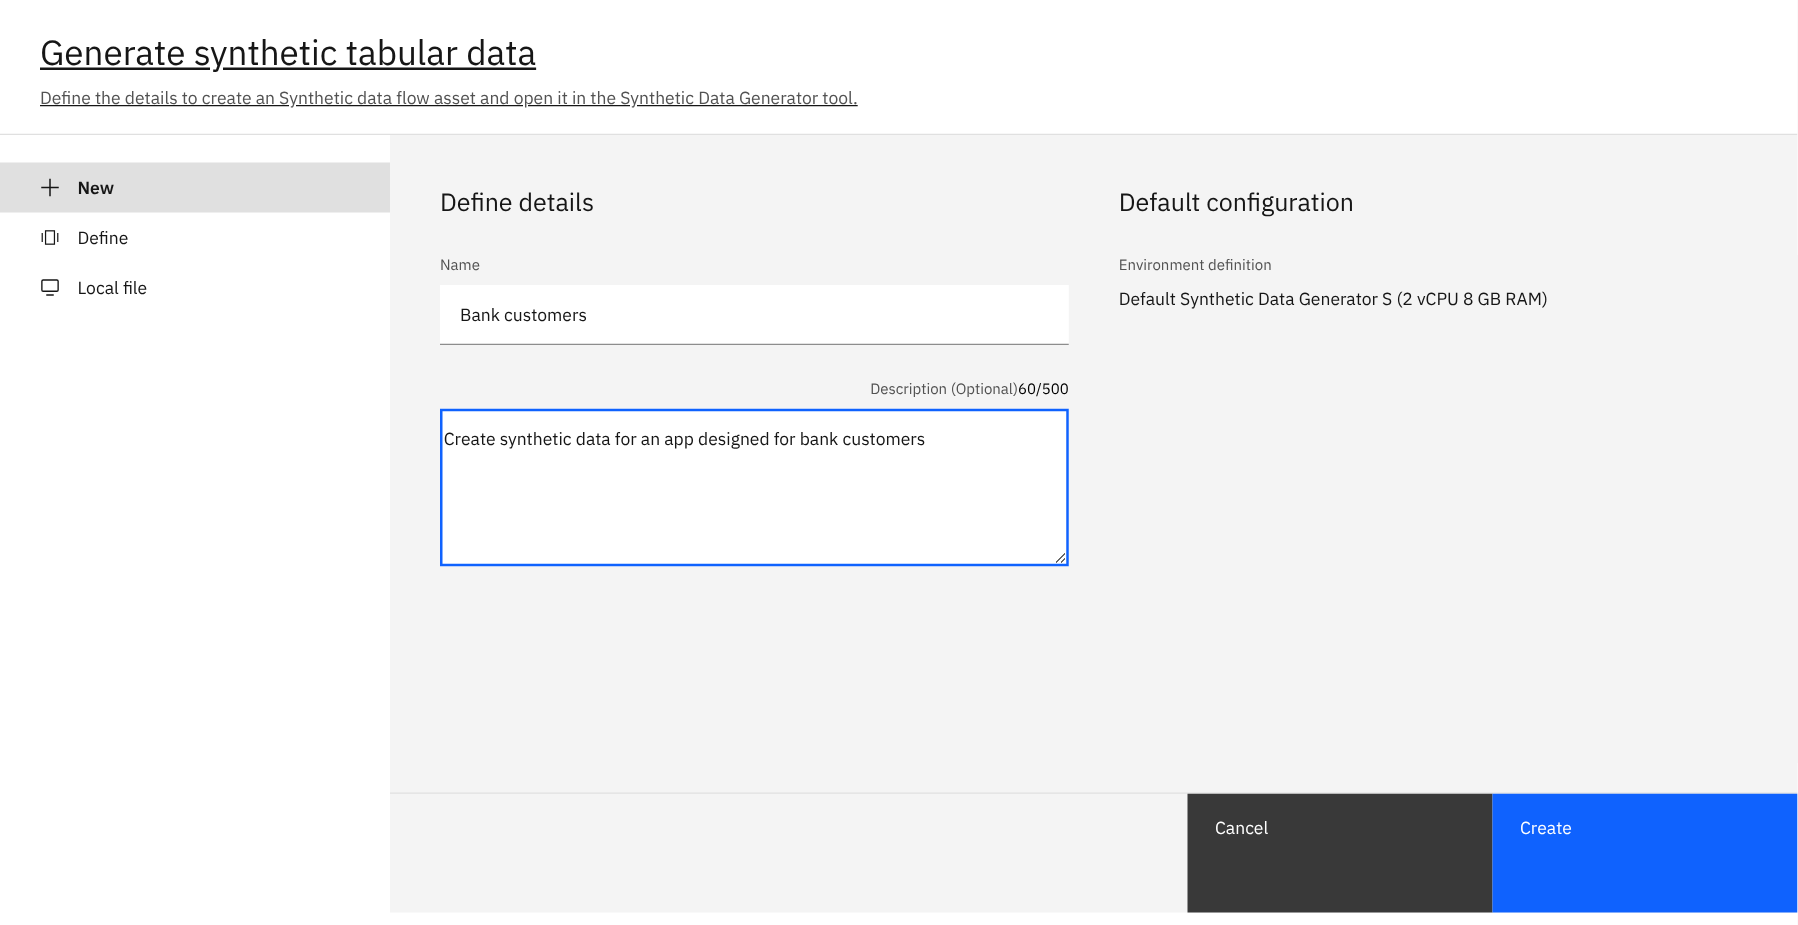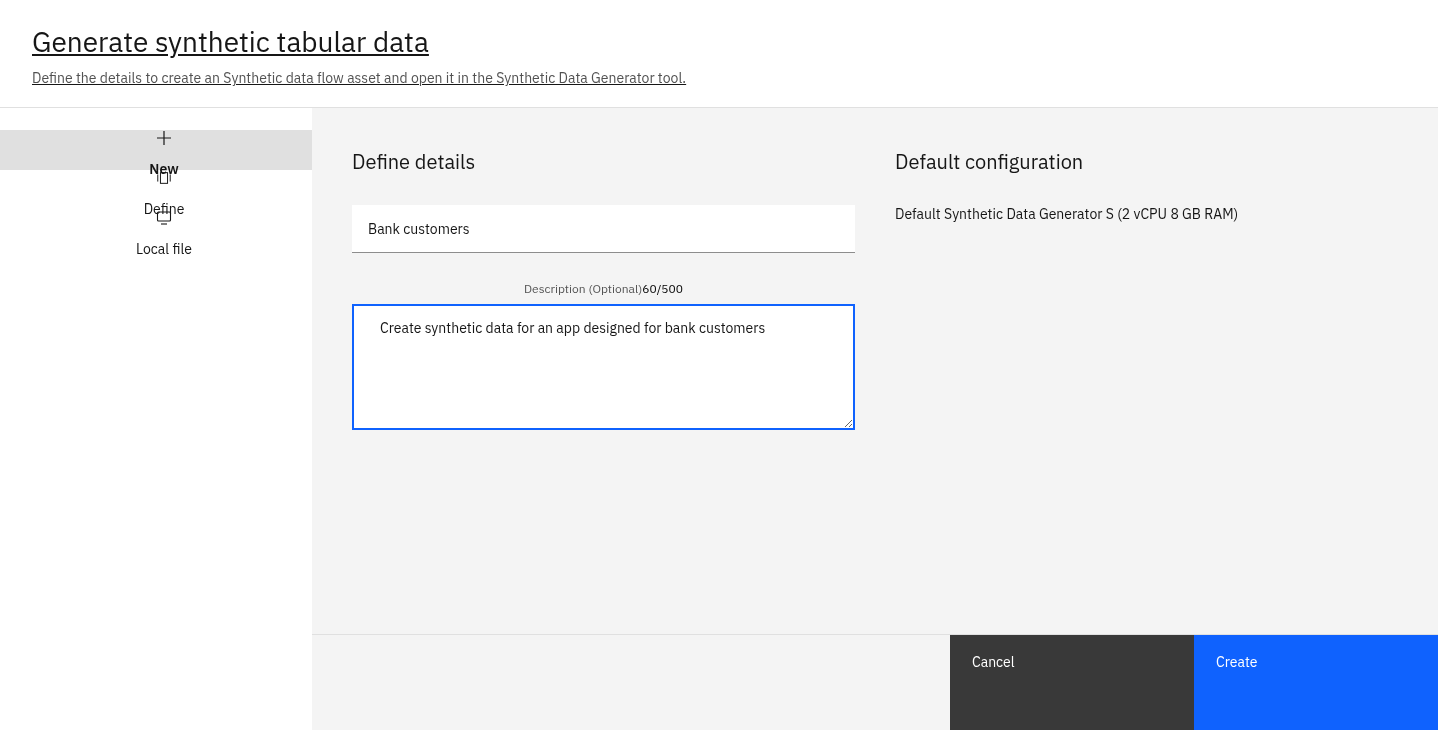--- a/index.html
+++ b/index.html
@@ -38,21 +38,20 @@
     }
     .sidebar-item {
       display: flex;
       align-items: center;
       height: 40px;
       padding: 0 16px 0 32px;
       font-size: 14px;
       color: #161616;
       cursor: pointer;
       gap: 14px;
-      flex-direction: column;
     }
     .sidebar-item .icon {
       width: 16px;
       height: 16px;
       display: inline-flex;
       align-items: center;
       justify-content: center;
       flex-shrink: 0;
     }
     .sidebar-item.selected {
@@ -82,21 +81,21 @@
       margin-bottom: 30px;
     }
     .field-label {
       font-size: 12px;
       color: #525252;
       display: block;
       margin-bottom: 8px;
     }
     .label-row {
       display: flex;
-      justify-content: center;
+      justify-content: flex-end;
       align-items: baseline;
       margin-bottom: 8px;
     }
     .char-count {
       font-size: 12px;
       color: #000000;
     }
     .text-input {
       width: 100%;
       max-width: 508px;
@@ -111,21 +110,21 @@
       outline: none;
     }
     .field-block {
       margin-bottom: 28px;
       max-width: 508px;
     }
     .textarea {
       width: 100%;
       max-width: 508px;
       height: 126px;
-      padding: 12px 26px;
+      padding: 12px 1px;
       font-size: 14px;
       font-family: inherit;
       color: #161616;
       background: #ffffff;
       border: 2px solid #0f62fe;
       outline: none;
       resize: both;
       line-height: 1.5;
     }
     .env-label {
@@ -202,34 +201,36 @@
       <span>Local file</span>
     </div>
   </nav>
 
   <div class="main">
     <div class="main-content">
       <div class="col">
         <h2 class="section-heading">Define details</h2>
 
         <div class="field-block">
+          <label class="field-label">Name</label>
           <input type="text" class="text-input" value="Bank customers" style="">
         </div>
 
         <div class="field-block">
           <div class="label-row">
             <label class="field-label" style="margin-bottom:0">Description (Optional)</label>
             <span class="char-count">60/500</span>
           </div>
           <textarea class="textarea" style="">Create synthetic data for an app designed for bank customers</textarea>
         </div>
       </div>
 
       <div class="col">
         <h2 class="section-heading">Default configuration</h2>
+        <div class="env-label">Environment definition</div>
         <div class="env-value">Default Synthetic Data Generator S (2 vCPU 8 GB RAM)</div>
       </div>
     </div>
 
     <div class="footer">
       <button class="btn btn-cancel">Cancel</button>
       <button class="btn btn-create">Create</button>
     </div>
   </div>
 </div>

